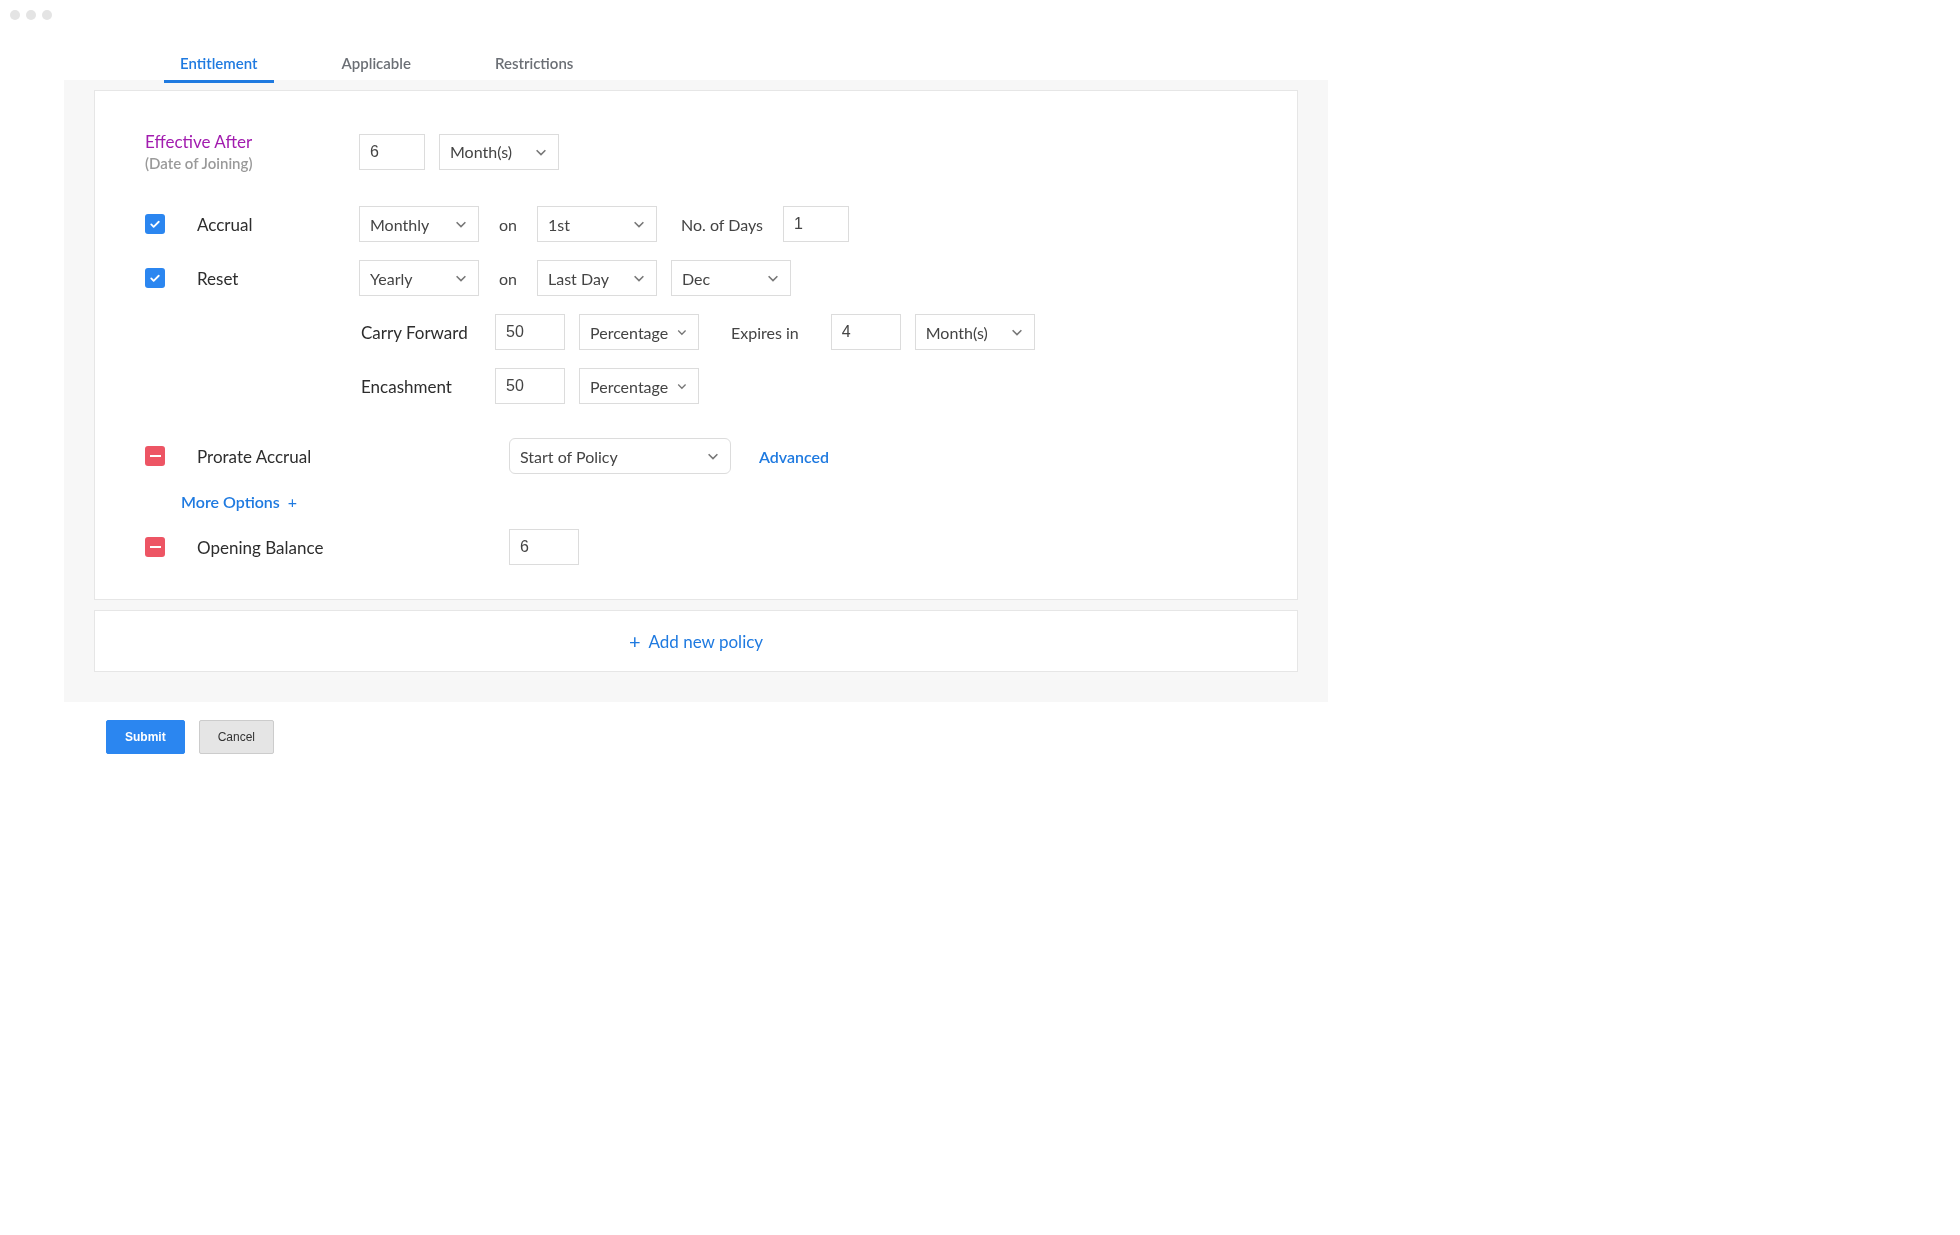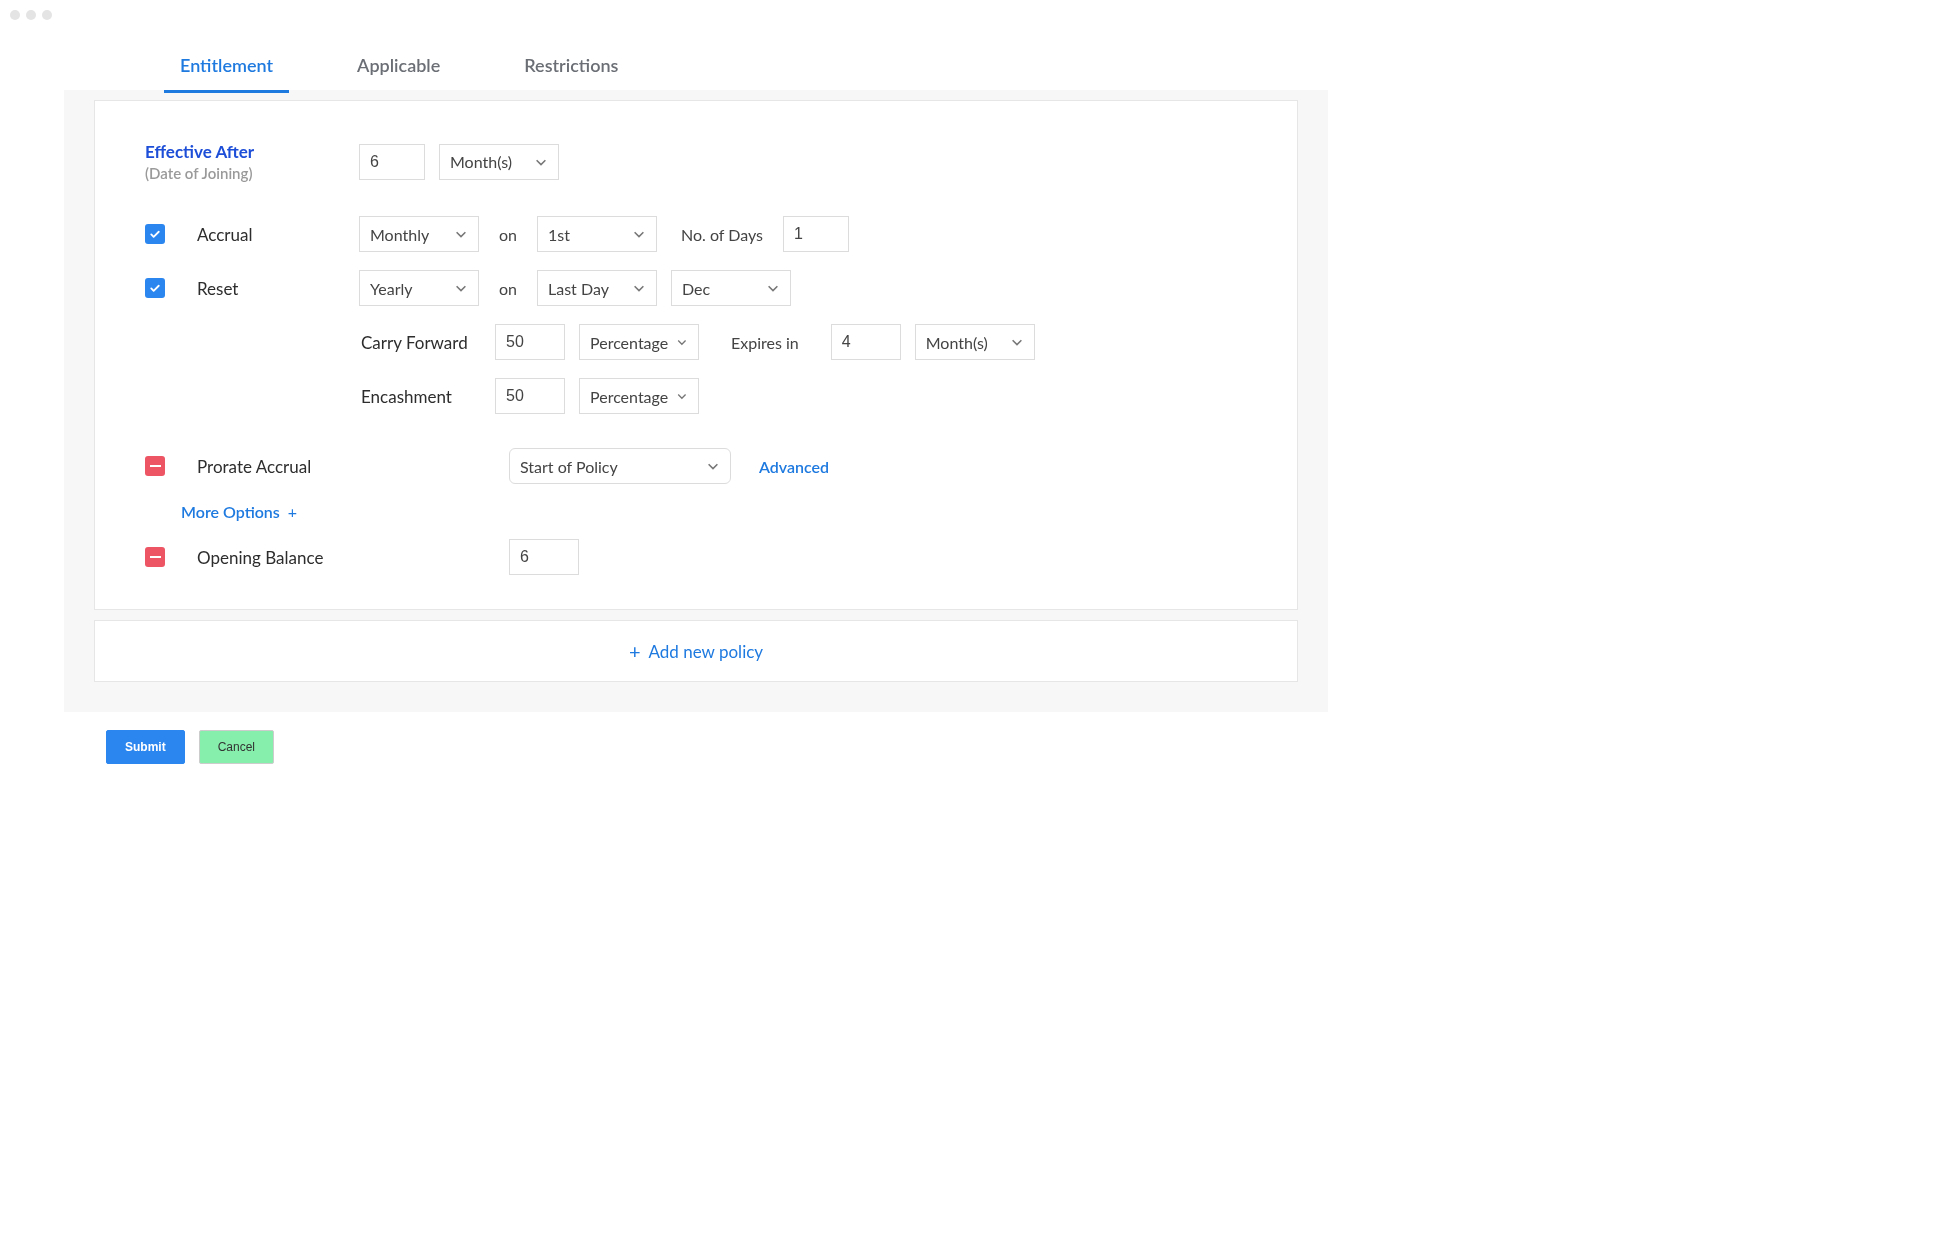--- a/index.html
+++ b/index.html
@@ -35,22 +35,22 @@
     color: #2d2d2d;
   }
   .close-x { font-size: 20px; color: #e83e4e; cursor: pointer; }
   .tabs {
     display: flex;
     gap: 52px;
     padding: 0 0 0 100px;
     margin-top: 4px;
   }
   .tab {
-    padding: 20px 16px 14px 16px;
-    font-size: 18px;
+    padding: 20px 16px 8px 16px;
+    font-size: 15px;
     font-weight: 600;
     color: #6b6f75;
     cursor: pointer;
     border-bottom: 3px solid transparent;
   }
   .tab.active {
     color: #1f7ae0;
     border-bottom-color: #1f7ae0;
   }
   .body-area {
@@ -72,21 +72,21 @@
   }
   .label-col {
     width: 200px;
     display: flex;
     align-items: flex-start;
     gap: 32px;
     flex-shrink: 0;
   }
   .label-col.double { flex-direction: column; gap: 2px; align-items: flex-start;}
   .label-text { font-size: 17px; color: #2d2d2d; }
-  .label-strong { font-weight: 700; font-size: 17px; color: #1d4ed8;}
+  .label-strong { font-weight: 400; font-size: 17px; color: #a21caf;}
   .label-sub { font-size: 15px; color: #9a9a9a; font-weight: 600;}
   input.txt, .select {
     height: 36px;
     border: 1px solid #dcdcdc;
     background: #fff;
     font-size: 16px;
     color: #444;
     padding: 0 10px;
   }
   input.txt { width: 66px; }
@@ -122,21 +122,21 @@
   .add-policy-card .plus-lg { color:#1f7ae0; font-size:20px; font-weight:400; }
   .add-policy-card span.t { color:#1f7ae0; font-size:17px; }
   .footer {
     display:flex; gap:14px; padding: 18px 0 0 42px;
   }
   .btn {
     height:34px; padding:0 18px; font-size:12px; border-radius:2px; cursor:pointer;
     display:inline-flex; align-items:center; justify-content:center;
   }
   .btn.primary { background:#2b86f0; color:#fff; border:1px solid #2b86f0; font-weight:600;}
-  .btn.secondary { background:#86efac; color:#333; border:1px solid #ccc; }
+  .btn.secondary { background:#e5e5e5; color:#333; border:1px solid #ccc; }
   svg.chev { width:14px; height:14px; }
 </style>
 </head>
 <body>
 
 <div class="traffic-lights">
   <span></span>
     <span></span>
     <span></span>
 </div>

